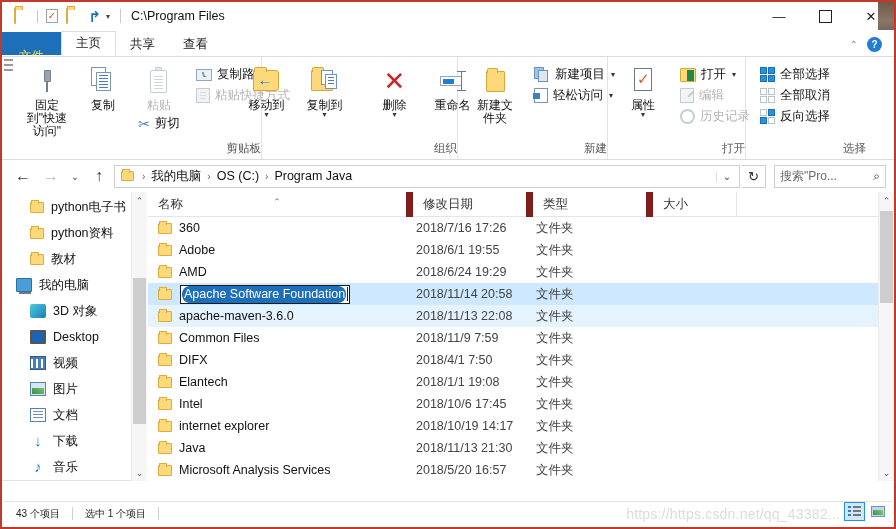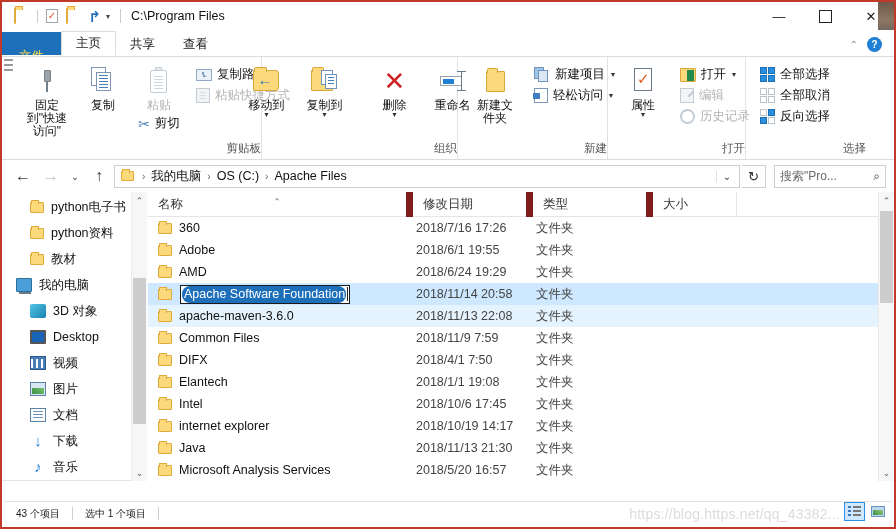--- a/index.html
+++ b/index.html
@@ -668,21 +668,21 @@
     <div class="navbtn dim">→</div>
     <div class="navbtn small">⌄</div>
     <div class="navbtn">↑</div>
     <div class="addrbox">
       <span class="crumbfolder"></span>
       <span class="crumbsep">›</span>
       <span class="crumb">我的电脑</span>
       <span class="crumbsep">›</span>
       <span class="crumb">OS (C:)</span>
       <span class="crumbsep">›</span>
-      <span class="crumb">Apache Files</span>
+      <span class="crumb">Program Java</span>
       <span class="addr-right">
         <span class="addr-chev">⌄</span>
       </span>
     </div>
     <div class="refreshbtn">↻</div>
     <div class="searchbox">
       <span class="ph">搜索"Pro...</span>
       <span class="mag">⌕</span>
     </div>
   </div>
@@ -888,21 +888,21 @@
         <div class="arr bot">⌄</div>
       </div>
     </div>
   </div>
 
   <div class="statusbar">
     <span class="status-txt">43 个项目</span>
     <span class="status-sep"></span>
     <span class="status-txt">选中 1 个项目</span>
     <span class="status-sep"></span>
-    <span class="watermark">https://blog.https.net/qq_43382...</span>
+    <span class="watermark">https://https.csdn.net/qq_43382...</span>
     <span class="viewbtns">
       <span class="vbtn on">
         <span class="vb-details">
             <span class="l"></span>
             <span class="r"></span>
           </span>
       </span>
       <span class="vbtn">
         <span class="vb-icons"></span>
       </span>

